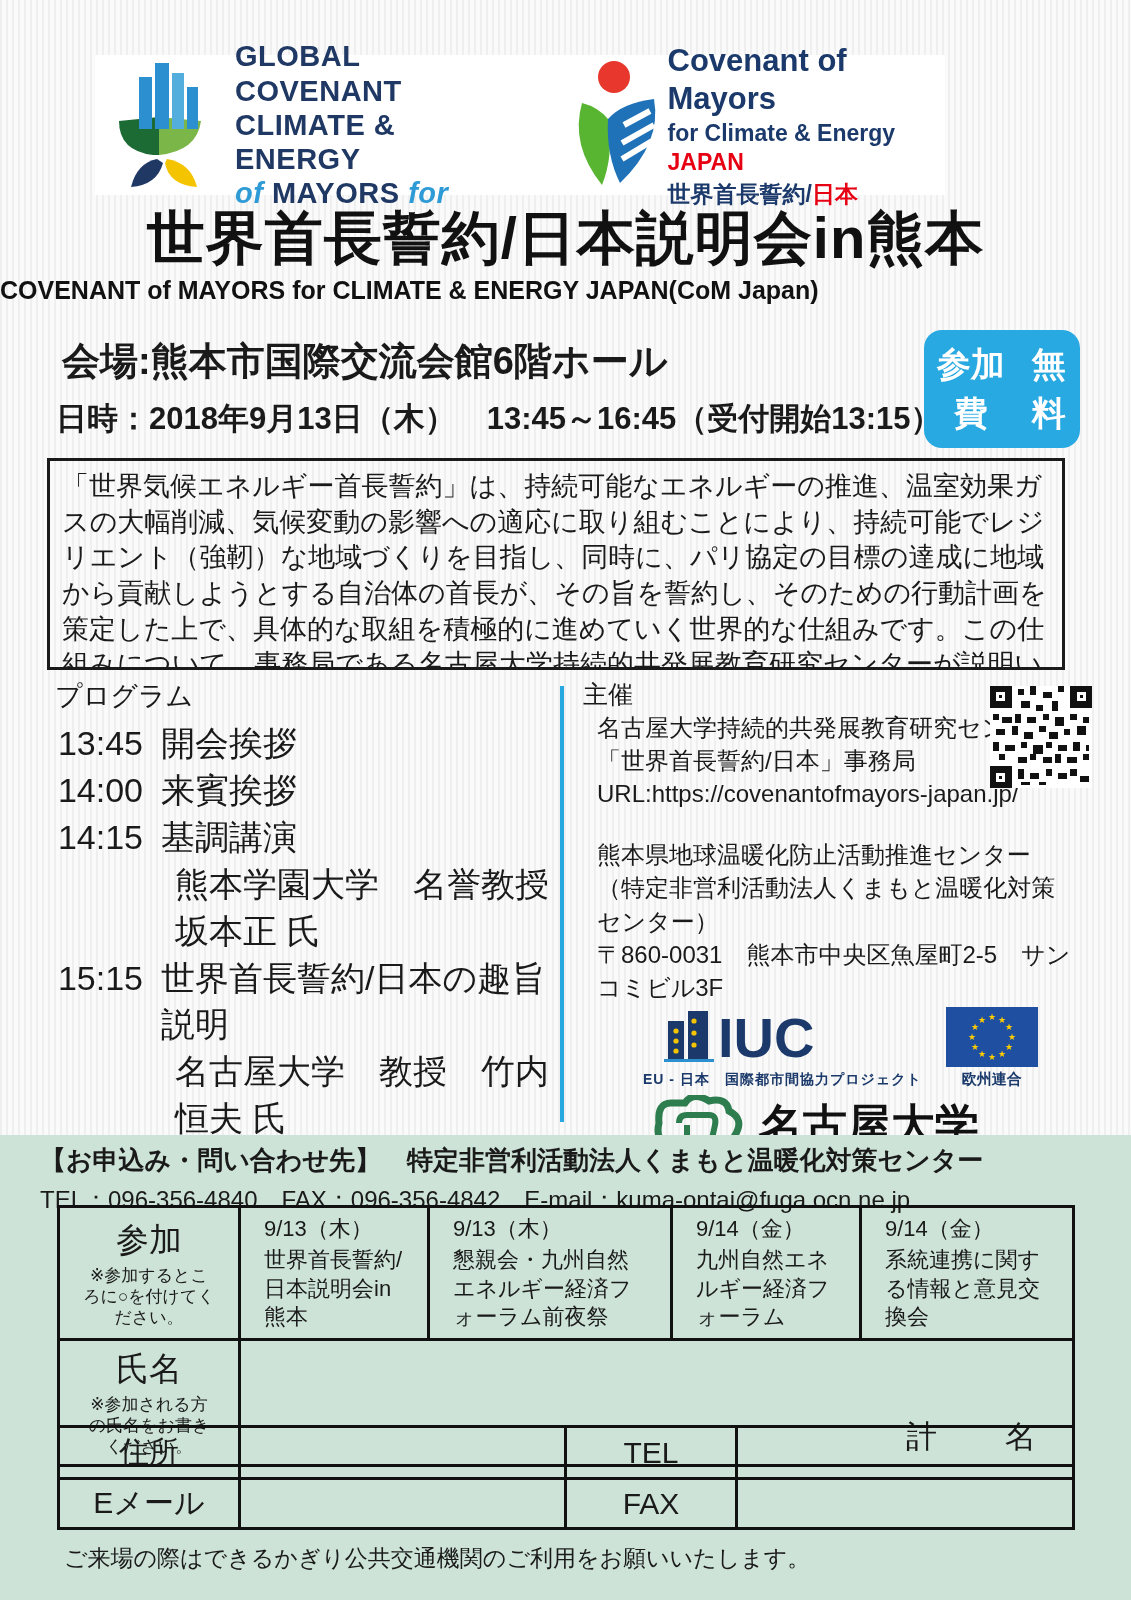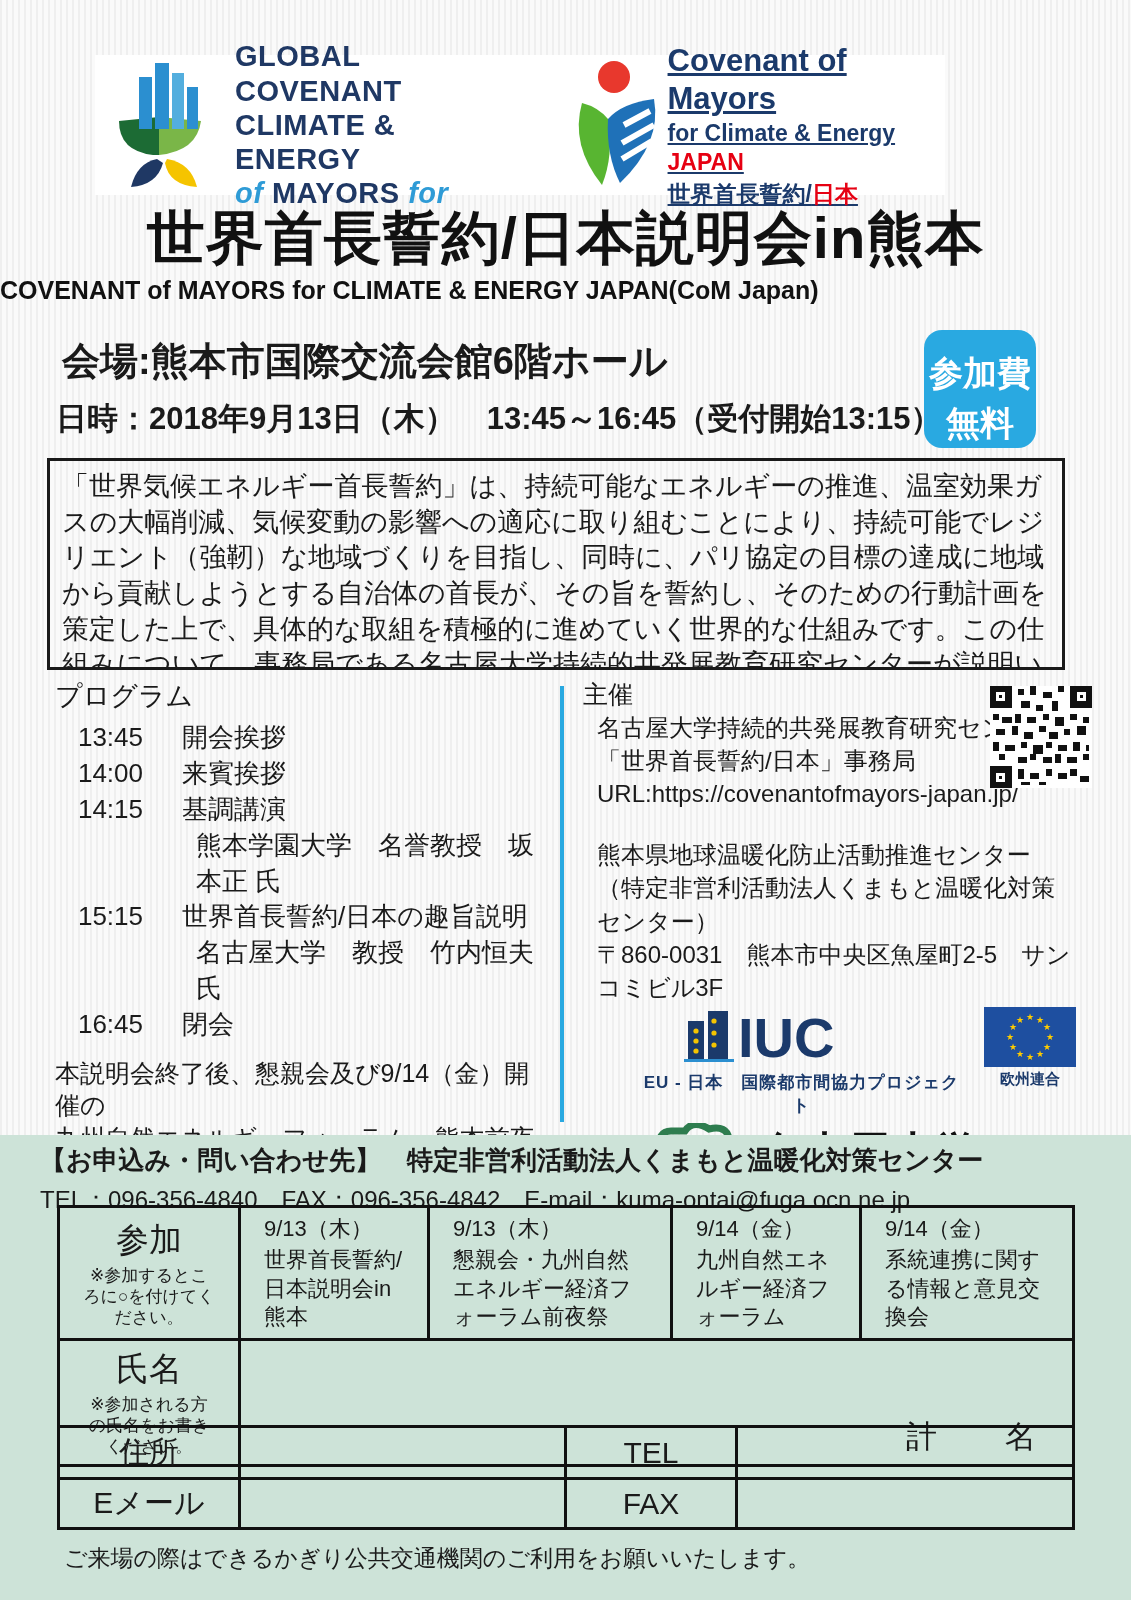--- a/index.html
+++ b/index.html
@@ -14,62 +14,62 @@
   }
   
   .logo-banner{
     position:absolute; left:95px; top:55px; width:850px; height:140px;
     background:#fff; display:flex; align-items:center;
   }
   .gcom-logo{ margin-left:14px; flex:0 0 auto; }
   .gcom-text{ margin-left:14px; color:#1f3864; font-weight:bold; line-height:1.18; font-size:29px; letter-spacing:.5px; }
   .gcom-text .lite{ color:#2e9bd6; font-style:italic; font-weight:bold; }
   .comj-logo{ margin-left:58px; flex:0 0 auto; }
-  .comj-text{ color:#1b3a6b; line-height:1.25;text-decoration:underline; }
+  .comj-text{ color:#1b3a6b; line-height:1.25; }
   .comj-line1{ font-size:31px; font-weight:bold; }
   .comj-line2{ font-size:23px; font-weight:bold; }
   .comj-line3{ font-size:23px; font-weight:bold; margin-top:3px; }
   .red{ color:#e60012;text-align:center; }
   
   .title{ position:absolute; left:0; top:200px; width:100%; text-align:center;
           font-size:58px; font-weight:900; letter-spacing:1px; color:#111; }
   .subtitle{ position:absolute; left:0; top:276px; width:100%; text-align:left;
           font-size:25px; font-weight:600; color:#111; }
   
   .venue{ position:absolute; left:62px; top:336px; font-size:38px; font-weight:800; }
   .datetime{ position:absolute; left:56px; top:398px; font-size:31px; font-weight:800; }
   .fee-badge{
-    position:absolute; left:924px; top:330px; width:112px; height:118px;
+    position:absolute; left:924px; top:330px; width:156px; height:118px;
     background:#29a9e1; border-radius:18px; color:#fff; font-weight:800;
-    font-size:34px; display:flex; flex-direction:column; align-items:center; justify-content:flex-end;
+    font-size:34px; display:flex; align-items:center; justify-content:center;
     line-height:1.45; text-align:center;
   }
   
   .description-box{
     position:absolute; left:47px; top:458px; width:1018px; height:212px;
     border:3px solid #1a1a1a; padding:8px 12px;
     font-size:27px; line-height:1.32; letter-spacing:0px; overflow:hidden;
   }
   
   .columns{ position:absolute; left:55px; top:678px; width:1021px; height:450px; }
   .col-left{ position:absolute; left:0; top:0; width:495px; }
   .program-heading{ font-size:27px; margin-bottom:6px; }
-  .program-row{ display:flex; font-size:26px; line-height:1.38;gap:21px; }
+  .program-row{ display:flex; font-size:34px; line-height:1.38; }
   .program-time{ flex:0 0 88px; text-align:right; margin-right:18px; }
   .program-post{ margin-top:14px; font-size:25px; line-height:1.3; white-space:pre-line; }
   .program-details{ margin-top:12px; margin-left:14px; font-size:25px; line-height:1.35; white-space:pre-line; }
   .col-divider{ position:absolute; left:505px; top:8px; width:4px; height:436px; background:#29a9e1; }
   .col-right{ position:absolute; left:528px; top:0; width:493px; }
   .org-heading{ font-size:25px; }
   .org-lines{ margin-left:14px; font-size:24px; line-height:1.38; white-space:pre-line; }
   .center-lines{ margin-left:14px; margin-top:28px; font-size:24px; line-height:1.38; white-space:pre-line; }
   .qr{ position:absolute; left:935px; top:8px; width:102px; height:102px; }
   .partner-row{ margin-top:3px; margin-left:60px; display:flex; align-items:flex-start; }
   .iuc{ display:flex; flex-direction:column; align-items:center; }
-  .iuc-caption{ color:#1b3a6b; font-size:17px; font-weight:bold; margin-top:2px; letter-spacing:1px;text-align:center; }
+  .iuc-caption{ color:#1b3a6b; font-size:14px; font-weight:bold; margin-top:2px; letter-spacing:1px;text-align:center; }
   .euflag{ margin-left:24px; display:flex; flex-direction:column; align-items:center; }
   .eu-caption{ color:#1b3a6b; font-size:15px; font-weight:bold; margin-top:3px; }
   .nagoya-row{ margin-top:6px; margin-left:70px; display:flex; align-items:center; }
   .nagoya-text{ margin-left:10px; text-align:center; }
   .nagoya-jp{ font-family:"Liberation Serif","DejaVu Serif",serif; font-size:44px; font-weight:bold; color:#111; }
   .nagoya-en{ font-family:"Liberation Serif","DejaVu Serif",serif; font-size:19px; color:#111; letter-spacing:1px; }
   .support{ margin-top:10px; font-size:24px; line-height:1.4; }
   .support-line{ margin-left:14px; }
   
   .bottom{ position:absolute; left:0; top:1135px; width:1131px; height:465px; background:#cde3d8; }

